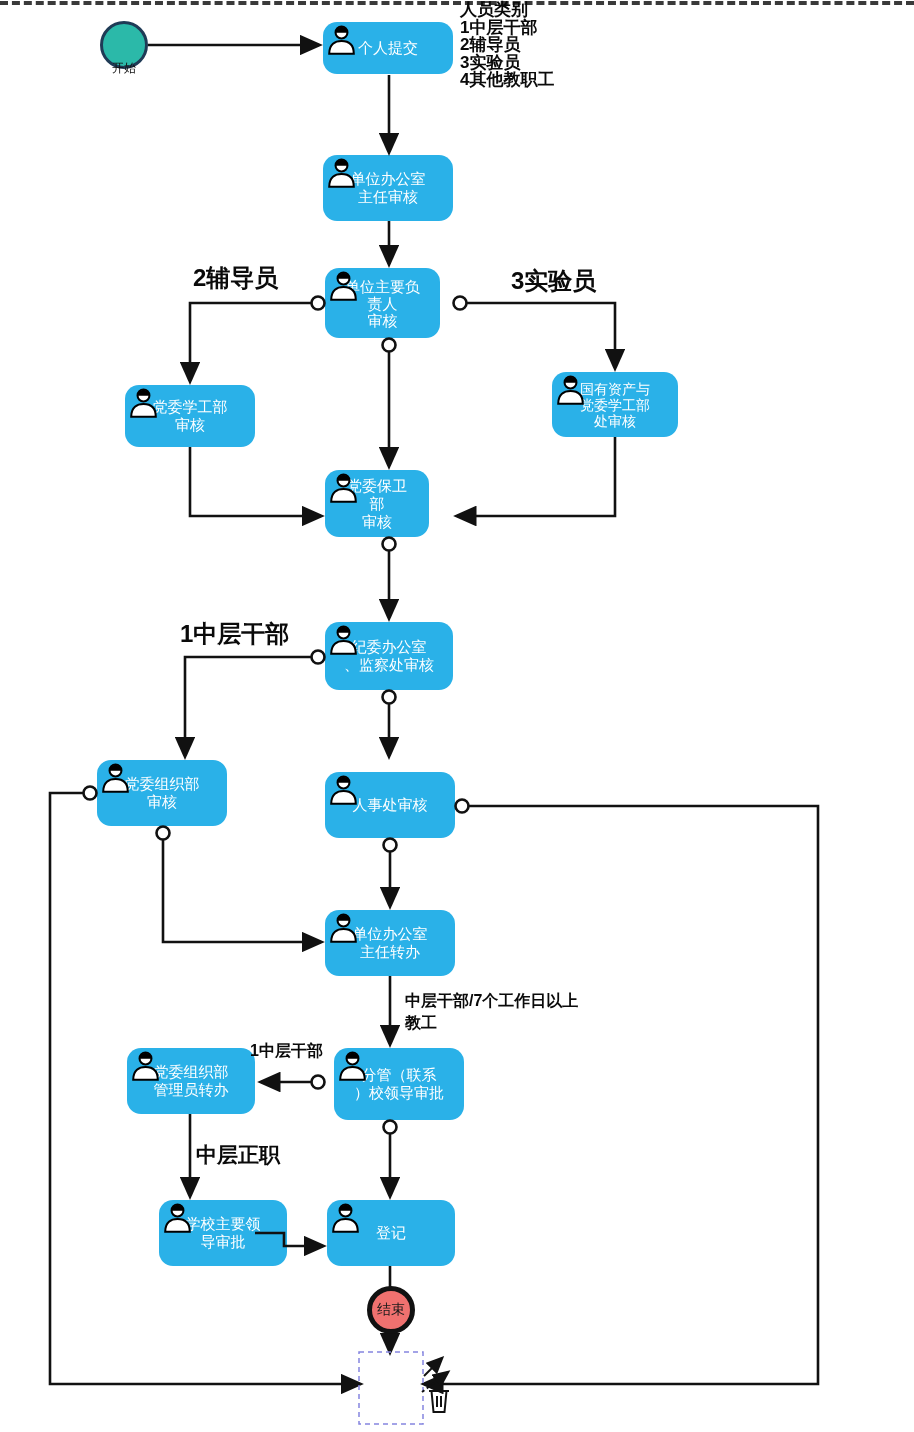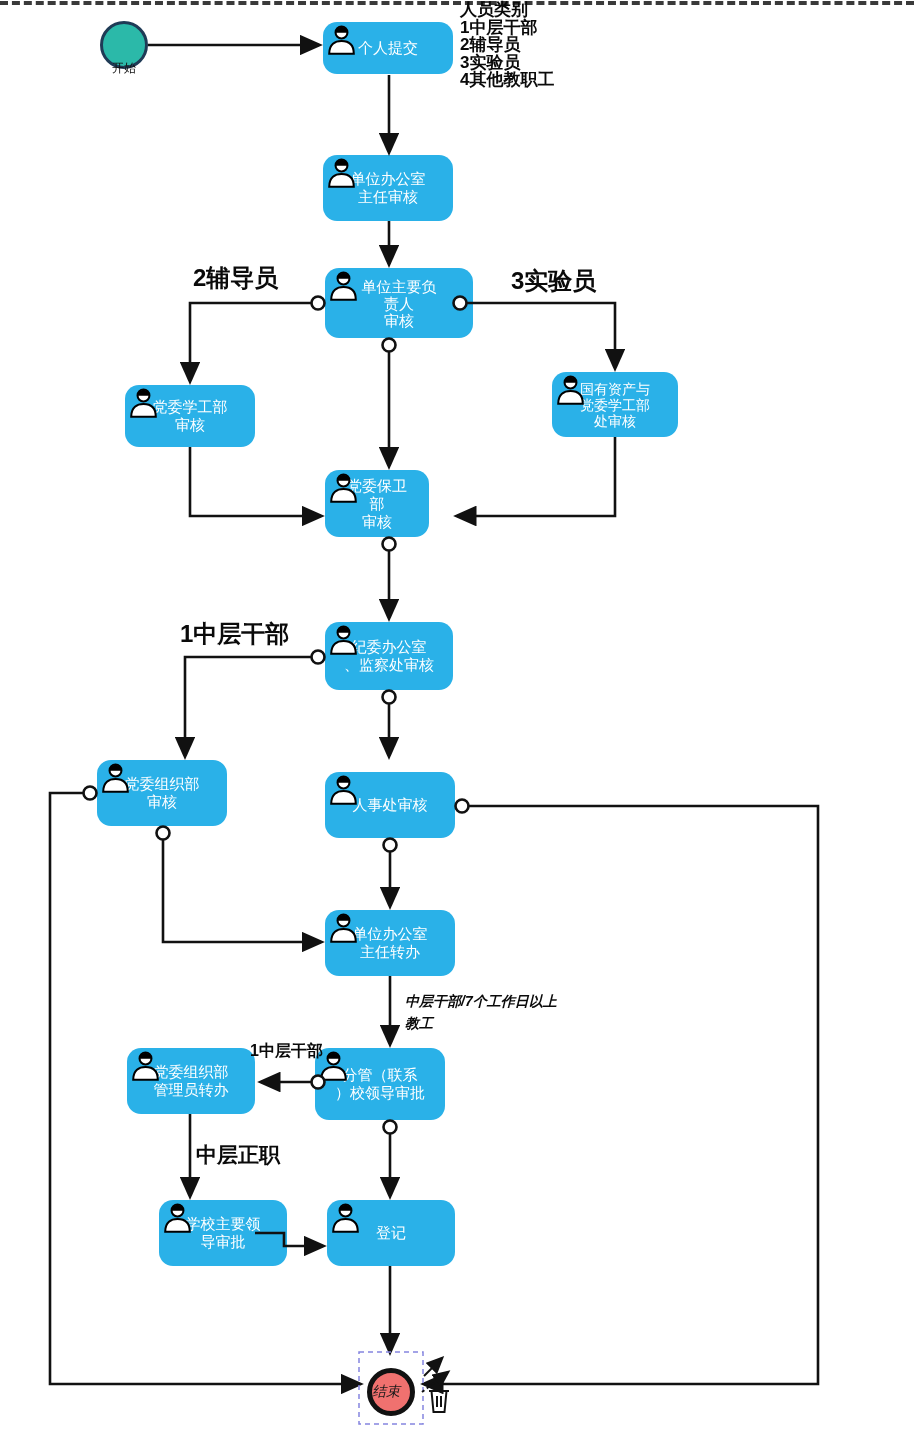--- a/index.html
+++ b/index.html
@@ -15,32 +15,32 @@
     position:absolute;background:#2ab1e8;border-radius:14px;color:#ffffff;
     display:flex;align-items:center;justify-content:center;text-align:center;
     font-size:15px;line-height:18px;z-index:2;box-sizing:border-box;padding:2px 16px;
   }
   .node .txt span{display:block;}
   .picon{position:absolute;left:3px;top:2px;width:31px;height:31px;z-index:3;}
   .picon svg{width:100%;height:100%;}
   .edges{position:absolute;left:0;top:0;z-index:4;pointer-events:none;}
   .elabel{position:absolute;color:#0a0a0a;font-weight:bold;z-index:5;white-space:nowrap;}
   .lab-big{font-size:24px;}
-  .lab-med{font-size:14px;line-height:22px;font-style:italic;}
+  .lab-med{font-size:16px;line-height:22px;}
   .lab-sm{font-size:16px;}
   .start-node{
     position:absolute;left:100px;top:21px;width:48px;height:48px;border-radius:50%;
     background:#2bb9a9;border:3px solid #1f3b56;box-sizing:border-box;z-index:2;
   }
   .start-label{position:absolute;left:98px;top:60px;width:52px;text-align:center;
     font-size:12px;color:#111;z-index:5;}
   .end-node{
-    position:absolute;left:367px;top:1368px;width:48px;height:48px;border-radius:50%;
+    position:absolute;left:367px;top:1286px;width:48px;height:48px;border-radius:50%;
     background:#f0716f;border:5px solid #111111;box-sizing:border-box;z-index:6;
-    display:flex;align-items:center;font-size:14px;color:#1a1a1a;font-style:italic;
+    display:flex;align-items:center;justify-content:center;font-size:14px;color:#1a1a1a;
   }
   .annotation{
     position:absolute;left:460px;top:1px;z-index:5;color:#0a0a0a;
     font-weight:bold;font-size:17px;line-height:17.5px;
   }
   .annotation div{white-space:nowrap;}
 </style>
 </head>
 <body>
 
@@ -73,21 +73,21 @@
         <path d="M2.5,23 C2.5,15.5 7,13.2 12,13.2 C17,13.2 21.5,15.5 21.5,23 Z" fill="#fff" stroke="#000" stroke-width="1.6"></path>
         <circle cx="12" cy="6.6" r="4.6" fill="#fff" stroke="#000" stroke-width="1.6"></circle>
         <path d="M7.4,6.8 a4.6,4.6 0 0 1 9.2,0 z" fill="#000"></path>
       </svg></span>
   <div class="txt">
       <span>单位办公室</span>
       <span>主任审核</span>
     </div>
 </div>
 
-<div class="node" style="left:325px;top:268px;width:148px;height:70px;">
+<div class="node" style="left:325px;top:268px;width:115px;height:70px;">
   <span class="picon"><svg viewBox="0 0 24 24">
         <path d="M2.5,23 C2.5,15.5 7,13.2 12,13.2 C17,13.2 21.5,15.5 21.5,23 Z" fill="#fff" stroke="#000" stroke-width="1.6"></path>
         <circle cx="12" cy="6.6" r="4.6" fill="#fff" stroke="#000" stroke-width="1.6"></circle>
         <path d="M7.4,6.8 a4.6,4.6 0 0 1 9.2,0 z" fill="#000"></path>
       </svg></span>
   <div class="txt" style="line-height:17px;">
       <span>单位主要负</span>
       <span>责人</span>
       <span>审核</span>
     </div>
@@ -182,21 +182,21 @@
         <path d="M2.5,23 C2.5,15.5 7,13.2 12,13.2 C17,13.2 21.5,15.5 21.5,23 Z" fill="#fff" stroke="#000" stroke-width="1.6"></path>
         <circle cx="12" cy="6.6" r="4.6" fill="#fff" stroke="#000" stroke-width="1.6"></circle>
         <path d="M7.4,6.8 a4.6,4.6 0 0 1 9.2,0 z" fill="#000"></path>
       </svg></span>
   <div class="txt">
       <span>党委组织部</span>
       <span>管理员转办</span>
     </div>
 </div>
 
-<div class="node" style="left:315px;top:1048px;width:130px;height:72px;">
+<div class="node" style="left:334px;top:1048px;width:130px;height:72px;">
   <span class="picon"><svg viewBox="0 0 24 24">
         <path d="M2.5,23 C2.5,15.5 7,13.2 12,13.2 C17,13.2 21.5,15.5 21.5,23 Z" fill="#fff" stroke="#000" stroke-width="1.6"></path>
         <circle cx="12" cy="6.6" r="4.6" fill="#fff" stroke="#000" stroke-width="1.6"></circle>
         <path d="M7.4,6.8 a4.6,4.6 0 0 1 9.2,0 z" fill="#000"></path>
       </svg></span>
   <div class="txt">
       <span>分管（联系</span>
       <span>）校领导审批</span>
     </div>
 </div>

